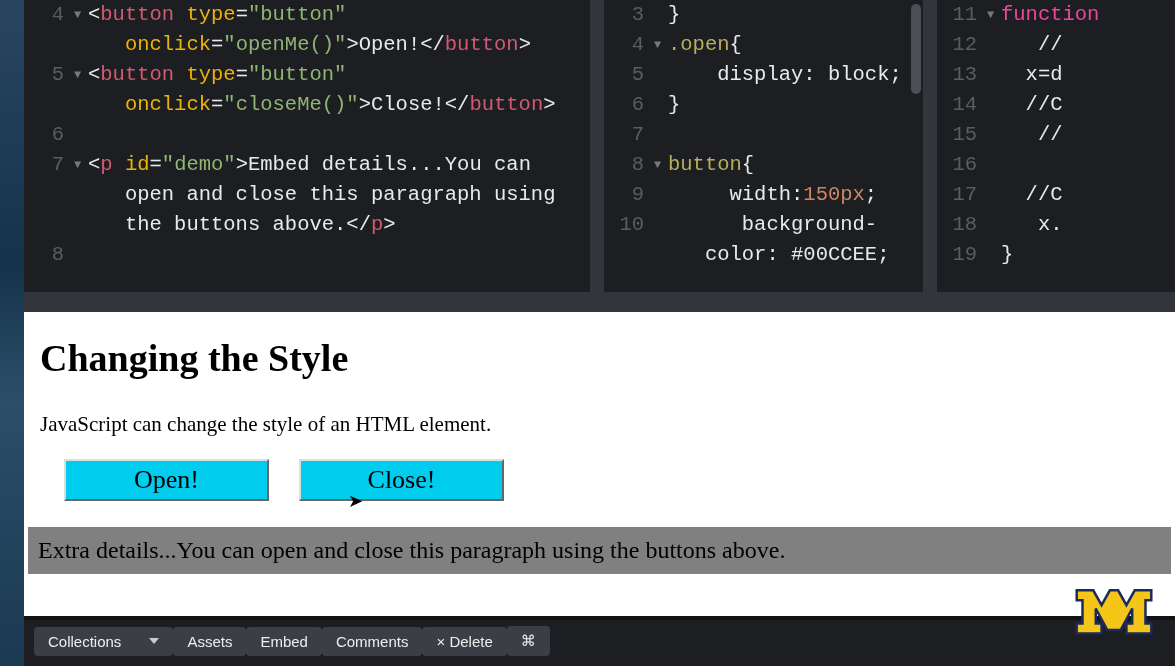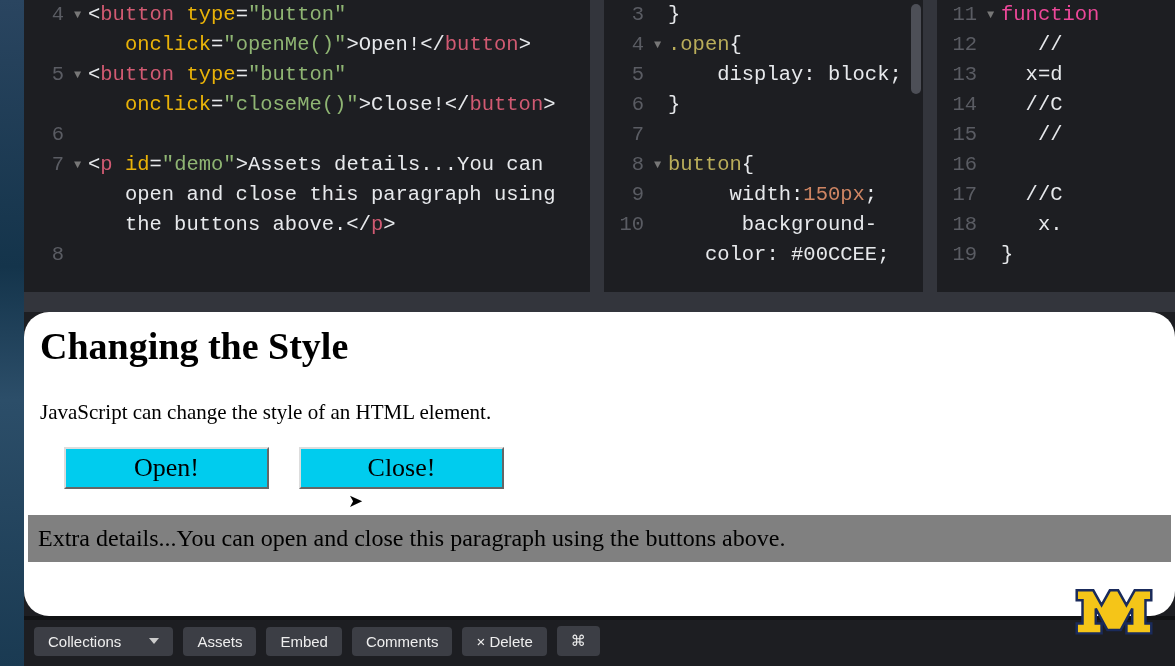--- a/index.html
+++ b/index.html
@@ -80,24 +80,23 @@
     position: relative; z-index:1;
     height: 20px;
     background: #33353c;
     margin-left:24px;
   }
   .output {
     position: relative; z-index:1;
     background:#fff;
     margin-left:24px;
     height: 304px;
-    padding: 6px 16px 0 16px;
+    padding: 18px 16px 0 16px;
     font-family: Georgia, "Times New Roman", serif;
     color:#000;
-    border-radius:25px;
   }
   .output h1 {
     font-family: "Times New Roman", Georgia, serif;
     font-weight: bold;
     font-size: 38px;
     margin: 6px 0 22px 0;
   }
   .output p.lead {
     font-size: 21px;
     margin-bottom: 22px;
@@ -139,21 +138,21 @@
     z-index:5;
   }
   .footer {
     position: relative; z-index:1;
     margin-left:24px;
     height:46px;
     background:#1d1e22;
     display:flex;
     align-items:center;
     padding: 0 10px;
-    gap:10px;
+    gap:0;
     font-family: -apple-system, Helvetica, Arial, sans-serif;
     font-size:15px;
     border-top: 4px solid #111214;
   }
   .f-btn {
     background:#3c3e45;
     color:#eee;
     border:none;
     padding:6px 14px;
     border-radius:4px;
@@ -174,21 +173,21 @@
 <div class="bg-strip"></div>
 
 <div class="editors">
 
   <div class="panel html-panel">
     <div class="code" id="html-code"><span class="gutter">4</span><span class="fold">▼</span><span class="punct">&lt;</span><span class="tag">button</span> <span class="attr">type</span><span class="punct">=</span><span class="string">"button"</span>
 <span class="gutter"></span><span class="fold"></span>   <span class="attr">onclick</span><span class="punct">=</span><span class="string">"openMe()"</span><span class="punct">&gt;</span><span class="txt">Open!</span><span class="punct">&lt;/</span><span class="tag">button</span><span class="punct">&gt;</span>
 <span class="gutter">5</span><span class="fold">▼</span><span class="punct">&lt;</span><span class="tag">button</span> <span class="attr">type</span><span class="punct">=</span><span class="string">"button"</span>
 <span class="gutter"></span><span class="fold"></span>   <span class="attr">onclick</span><span class="punct">=</span><span class="string">"closeMe()"</span><span class="punct">&gt;</span><span class="txt">Close!</span><span class="punct">&lt;/</span><span class="tag">button</span><span class="punct">&gt;</span>
 <span class="gutter">6</span><span class="fold"></span>
-<span class="gutter">7</span><span class="fold">▼</span><span class="punct">&lt;</span><span class="tag">p</span> <span class="attr">id</span><span class="punct">=</span><span class="string">"demo"</span><span class="punct">&gt;</span><span class="txt">Assets details...You can</span>
+<span class="gutter">7</span><span class="fold">▼</span><span class="punct">&lt;</span><span class="tag">p</span> <span class="attr">id</span><span class="punct">=</span><span class="string">"demo"</span><span class="punct">&gt;</span><span class="txt">Embed details...You can</span>
 <span class="gutter"></span><span class="fold"></span>   <span class="txt">open and close this paragraph using</span>
 <span class="gutter"></span><span class="fold"></span>   <span class="txt">the buttons above.</span><span class="punct">&lt;/</span><span class="tag">p</span><span class="punct">&gt;</span>
 <span class="gutter">8</span><span class="fold"></span></div>
   </div>
 
   <div class="panel css-panel">
     <div class="code" id="css-code"><span class="gutter">3</span><span class="fold"></span><span class="brace">}</span>
 <span class="gutter">4</span><span class="fold">▼</span><span class="sel">.open</span><span class="brace">{</span>
 <span class="gutter">5</span><span class="fold"></span>    <span class="prop">display: block;</span>
 <span class="gutter">6</span><span class="fold"></span><span class="brace">}</span>

